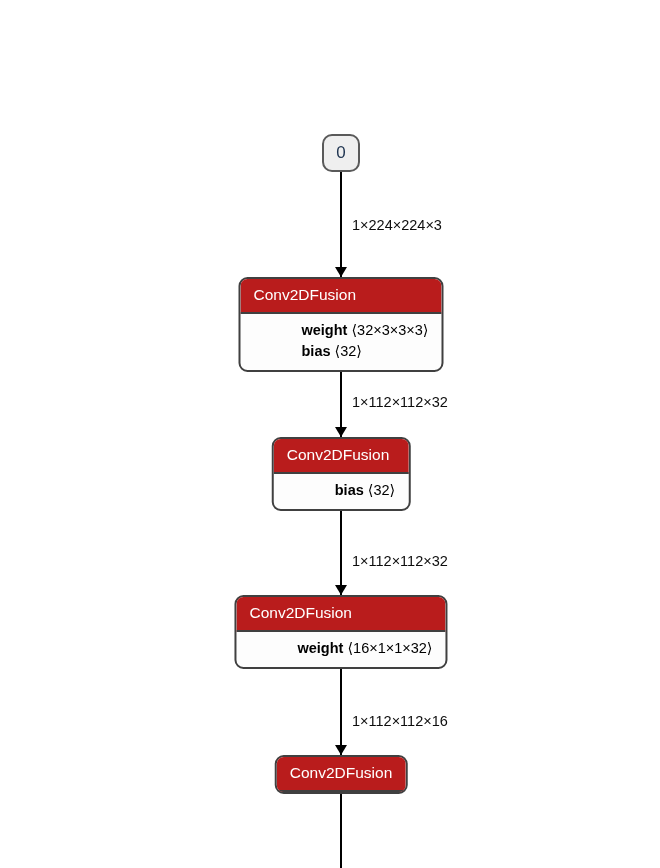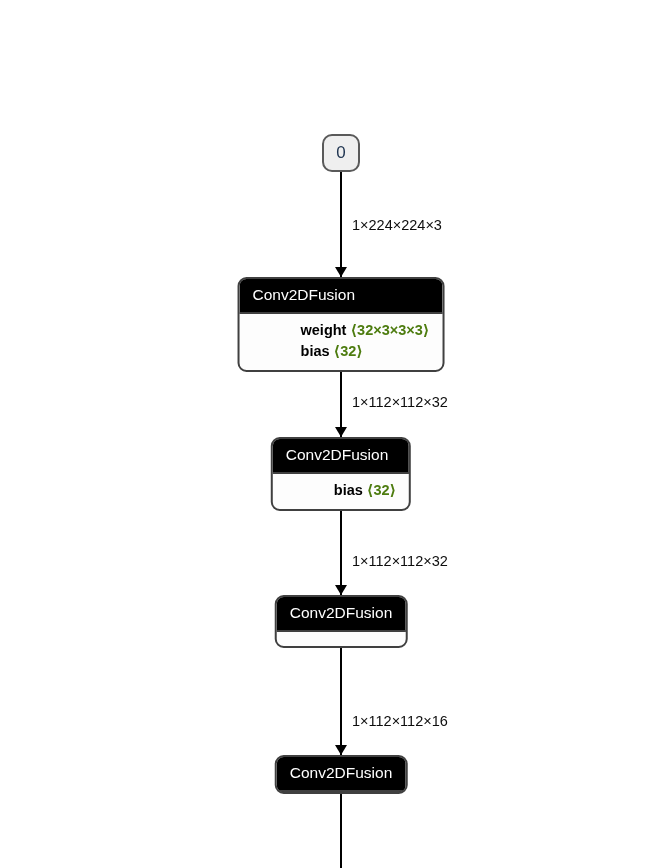--- a/index.html
+++ b/index.html
@@ -74,35 +74,35 @@
     z-index: 2;
     cursor: pointer;
     white-space: nowrap;
   }
   .node-1 { top: 277px; }
   .node-2 { top: 437px; }
   .node-3 { top: 595px; }
   .node-4 { top: 755px; }
 
   .node-header {
-    background: #000000;
+    background: #b91c1c;
     color: #ffffff;
     font-size: 15.5px;
     padding: 7px 13px 8px 13px;
     border-bottom: 2px solid #404040;
   }
   .node-body {
     padding: 6px 13px 8px 13px;
     font-size: 14.5px;
     line-height: 1.45;
     color: #000000;
   }
   .attr-row { white-space: nowrap; }
   .attr-name { font-weight: bold; color: #000000; margin-left: 48px; }
-  .attr-value { color: #4d7c0f; font-weight: bold; }
+  .attr-value { color: #000000; }
 
   
   .edge-label {
     position: absolute;
     left: 352px;
     font-size: 14.5px;
     color: #0d0d0d;
     z-index: 1;
     white-space: nowrap;
     text-align: center;
@@ -153,20 +153,24 @@
       <div class="attr-row">
         <span class="attr-name">bias</span>
         <span class="attr-value">⟨32⟩</span>
       </div>
     </div>
   </div>
 
   <div class="graph-node node-3">
     <div class="node-header">Conv2DFusion</div>
     <div class="node-body">
+      <div class="attr-row">
+        <span class="attr-name">weight</span>
+        <span class="attr-value">⟨16×1×1×32⟩</span>
+      </div>
     </div>
   </div>
 
   <div class="graph-node node-4">
     <div class="node-header">Conv2DFusion</div>
   </div>
 
 </div>
 
 </body></html>

